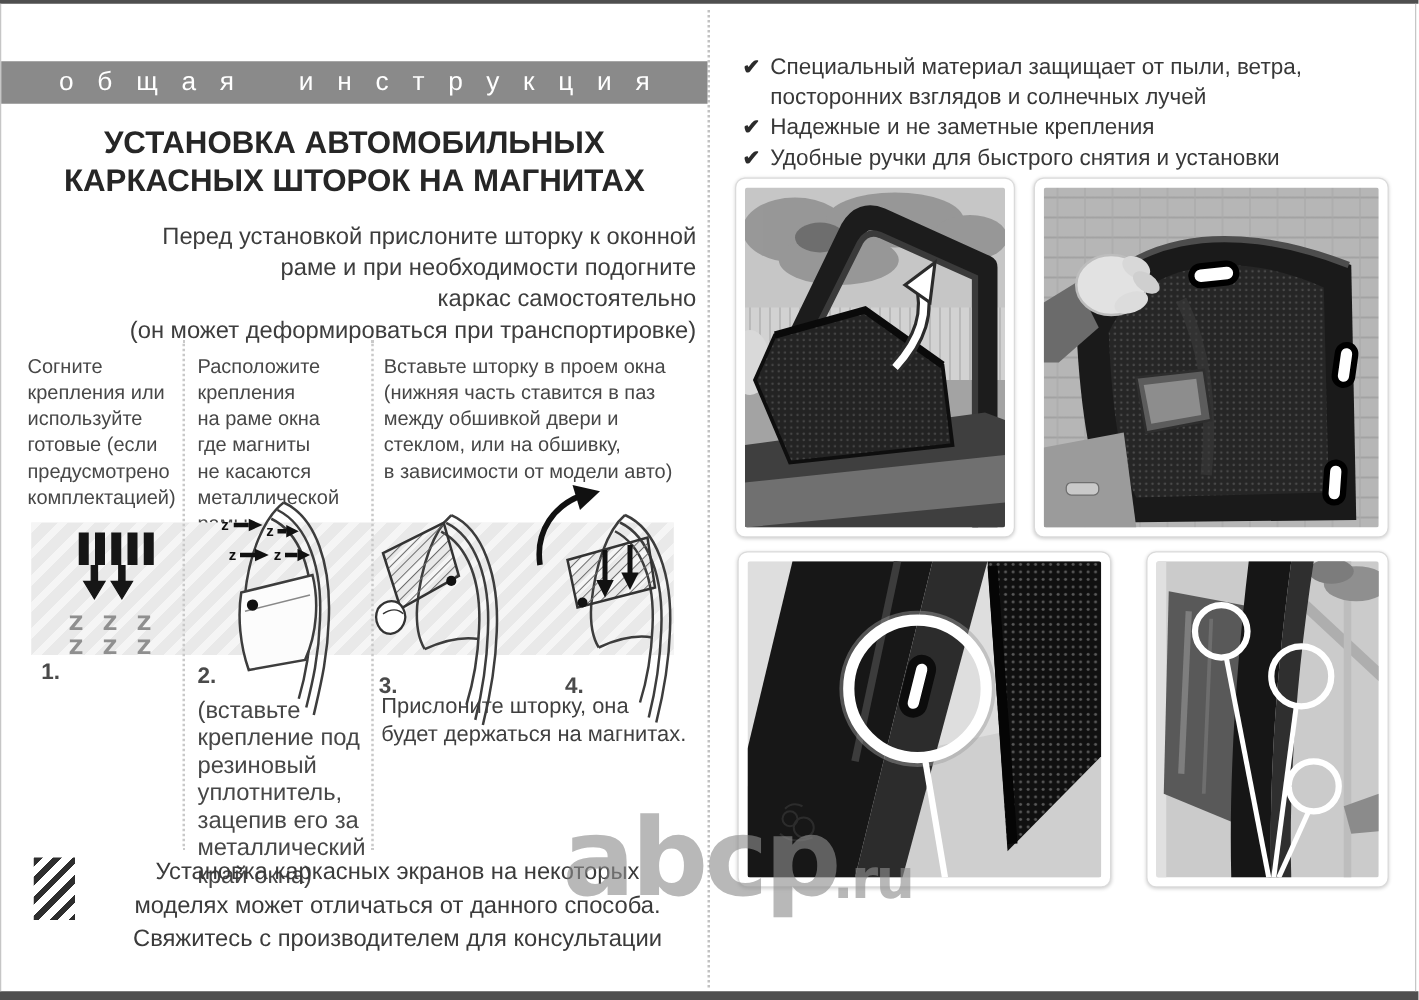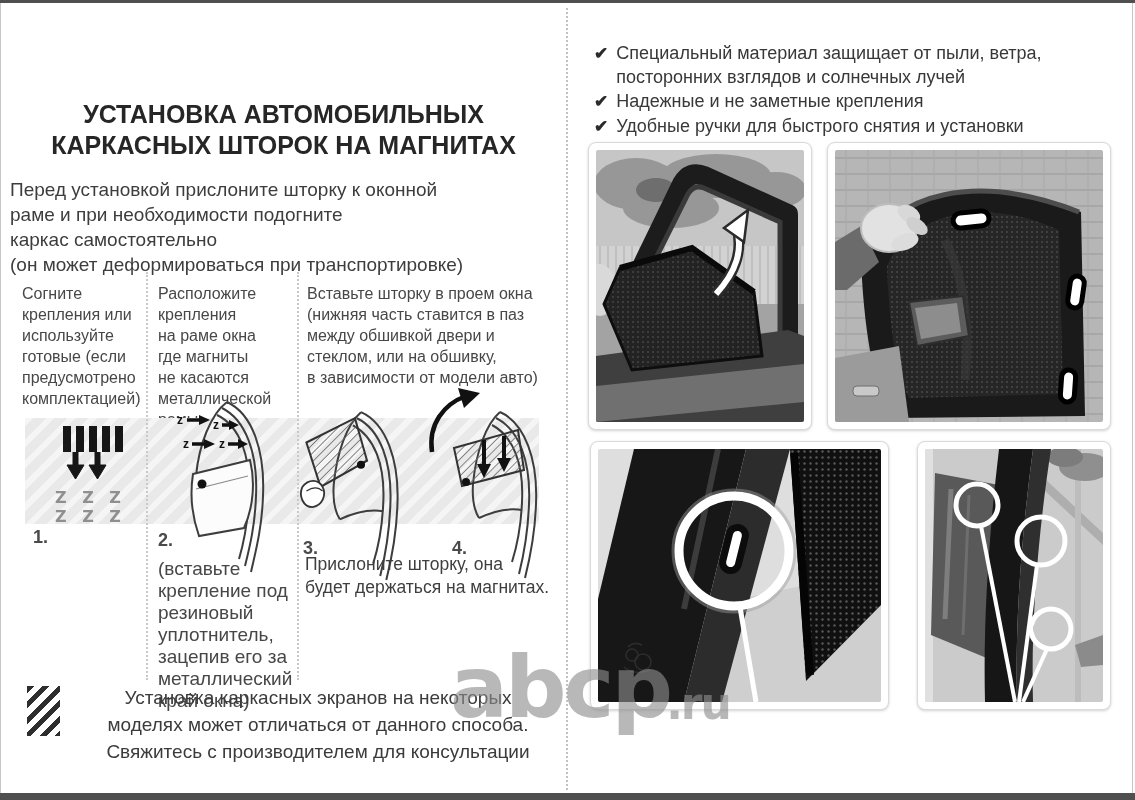--- a/index.html
+++ b/index.html
@@ -15,21 +15,21 @@
   .edge-right{left:1132px;top:3px;width:1px;height:790px;background:#c6c6c6;}
   .center-divider{left:566px;top:8px;height:782px;width:0;border-left:2px dotted #c2c2c2;}
 
   
   .header-bar{left:1px;top:49px;width:565px;height:34px;background:#8a8a8a;
               display:flex;align-items:center;justify-content:center;}
   .header-bar span{color:#ffffff;font-size:21px;letter-spacing:19px;word-spacing:8px;
                    text-indent:19px;white-space:nowrap;}
   .title{left:0;top:99px;width:567px;margin:0;text-align:center;font-size:25px;line-height:31px;
          font-weight:bold;color:#262626;}
-  .intro{left:10px;top:177px;width:547px;margin:0;text-align:left;font-size:19px;
+  .intro{left:10px;top:177px;width:547px;margin:0;text-align:right;font-size:19px;
          line-height:25px;color:#3d3d3d;}
 
   .colsep{top:272px;height:408px;width:0;border-left:2px dotted #c9c9c9;z-index:3;}
   .sep1{left:146px;} .sep2{left:297px;}
 
   .coltext{margin:0;font-size:16px;line-height:21px;color:#474747;}
   .c1{left:22px;top:283px;width:122px;}
   .c2{left:158px;top:283px;width:136px;}
   .c3{left:307px;top:283px;width:256px;}
 
@@ -86,20 +86,23 @@
 <body>
 
 <div class="page">
 
   <div class="abs strip-top"></div>
   <div class="abs strip-bottom"></div>
   <div class="abs edge-left"></div>
   <div class="abs edge-right"></div>
   <div class="abs center-divider"></div>
 
+  <div class="abs header-bar">
+    <span>общая инструкция</span>
+  </div>
 
   <h1 class="abs title pre">УСТАНОВКА АВТОМОБИЛЬНЫХ
 КАРКАСНЫХ ШТОРОК НА МАГНИТАХ</h1>
   <p class="abs intro pre">Перед установкой прислоните шторку к оконной
 раме и при необходимости подогните
 каркас самостоятельно
 (он может деформироваться при транспортировке)</p>
 
   <div class="abs colsep sep1"></div>
   <div class="abs colsep sep2"></div>

